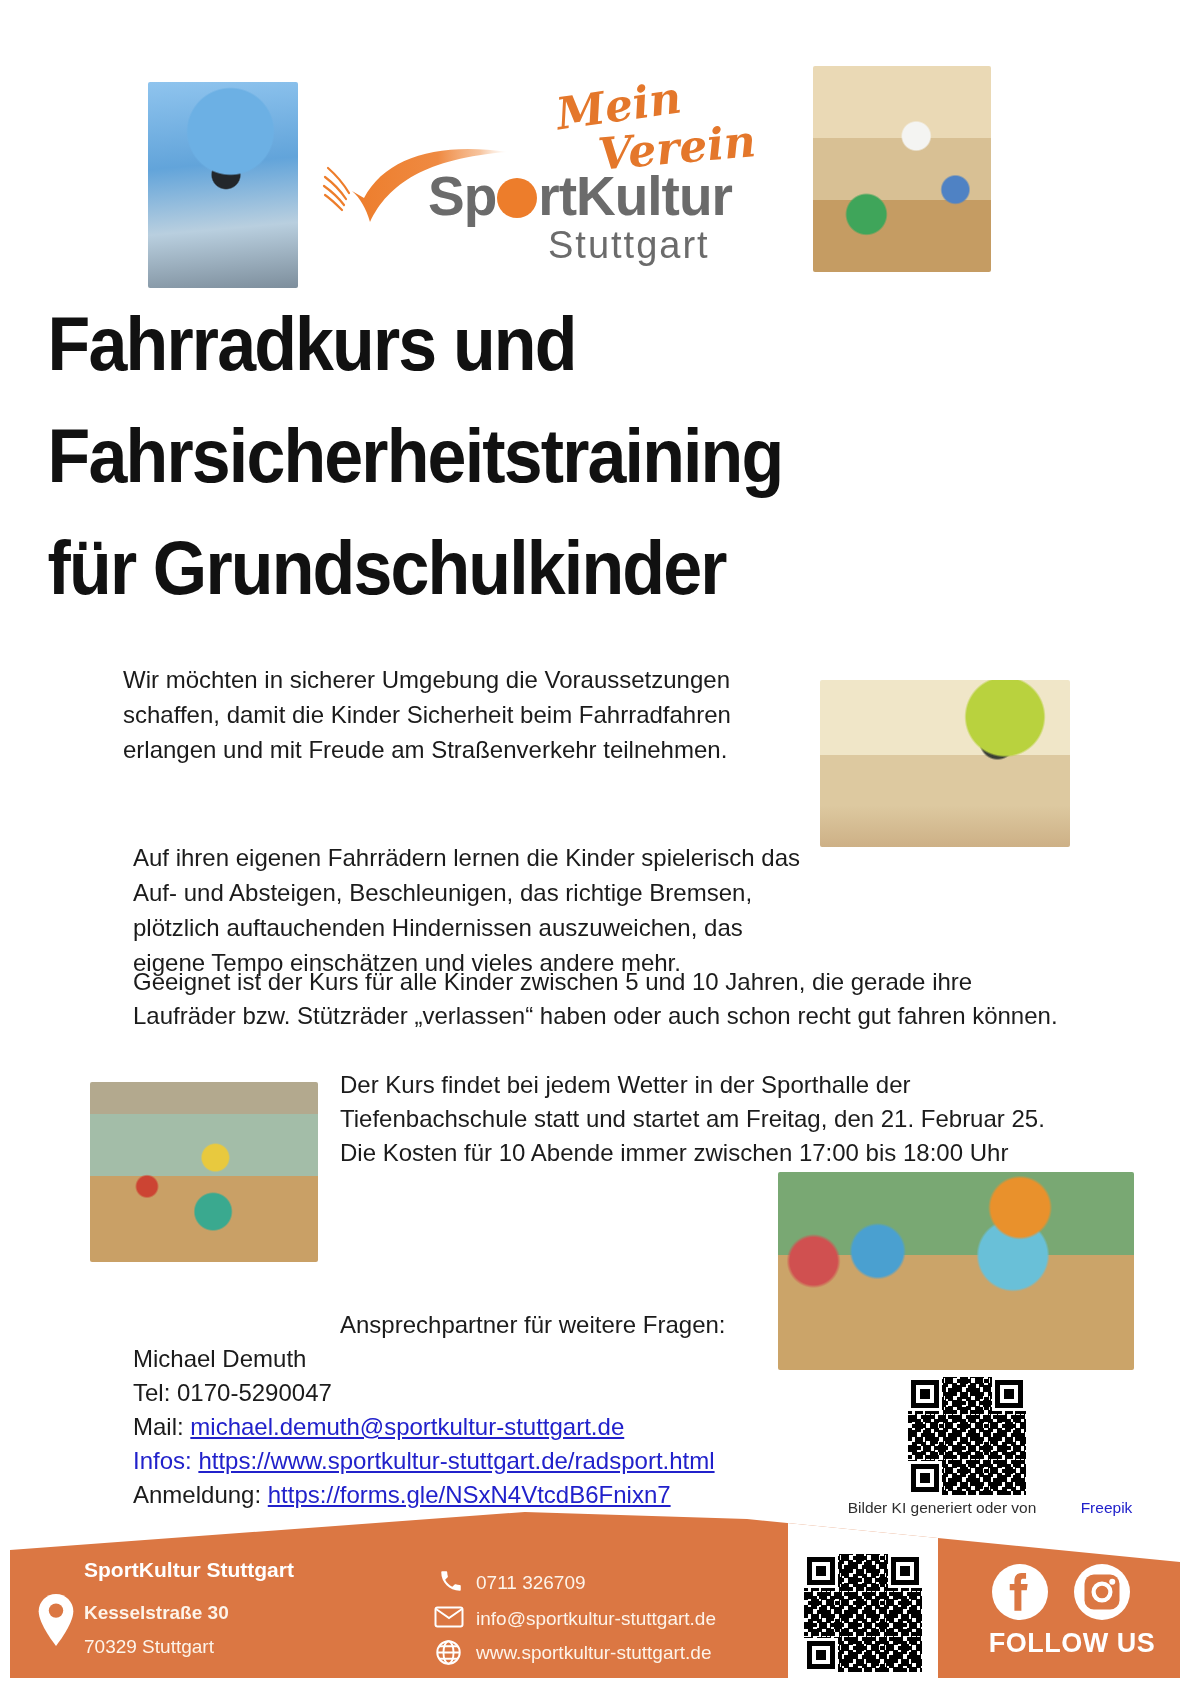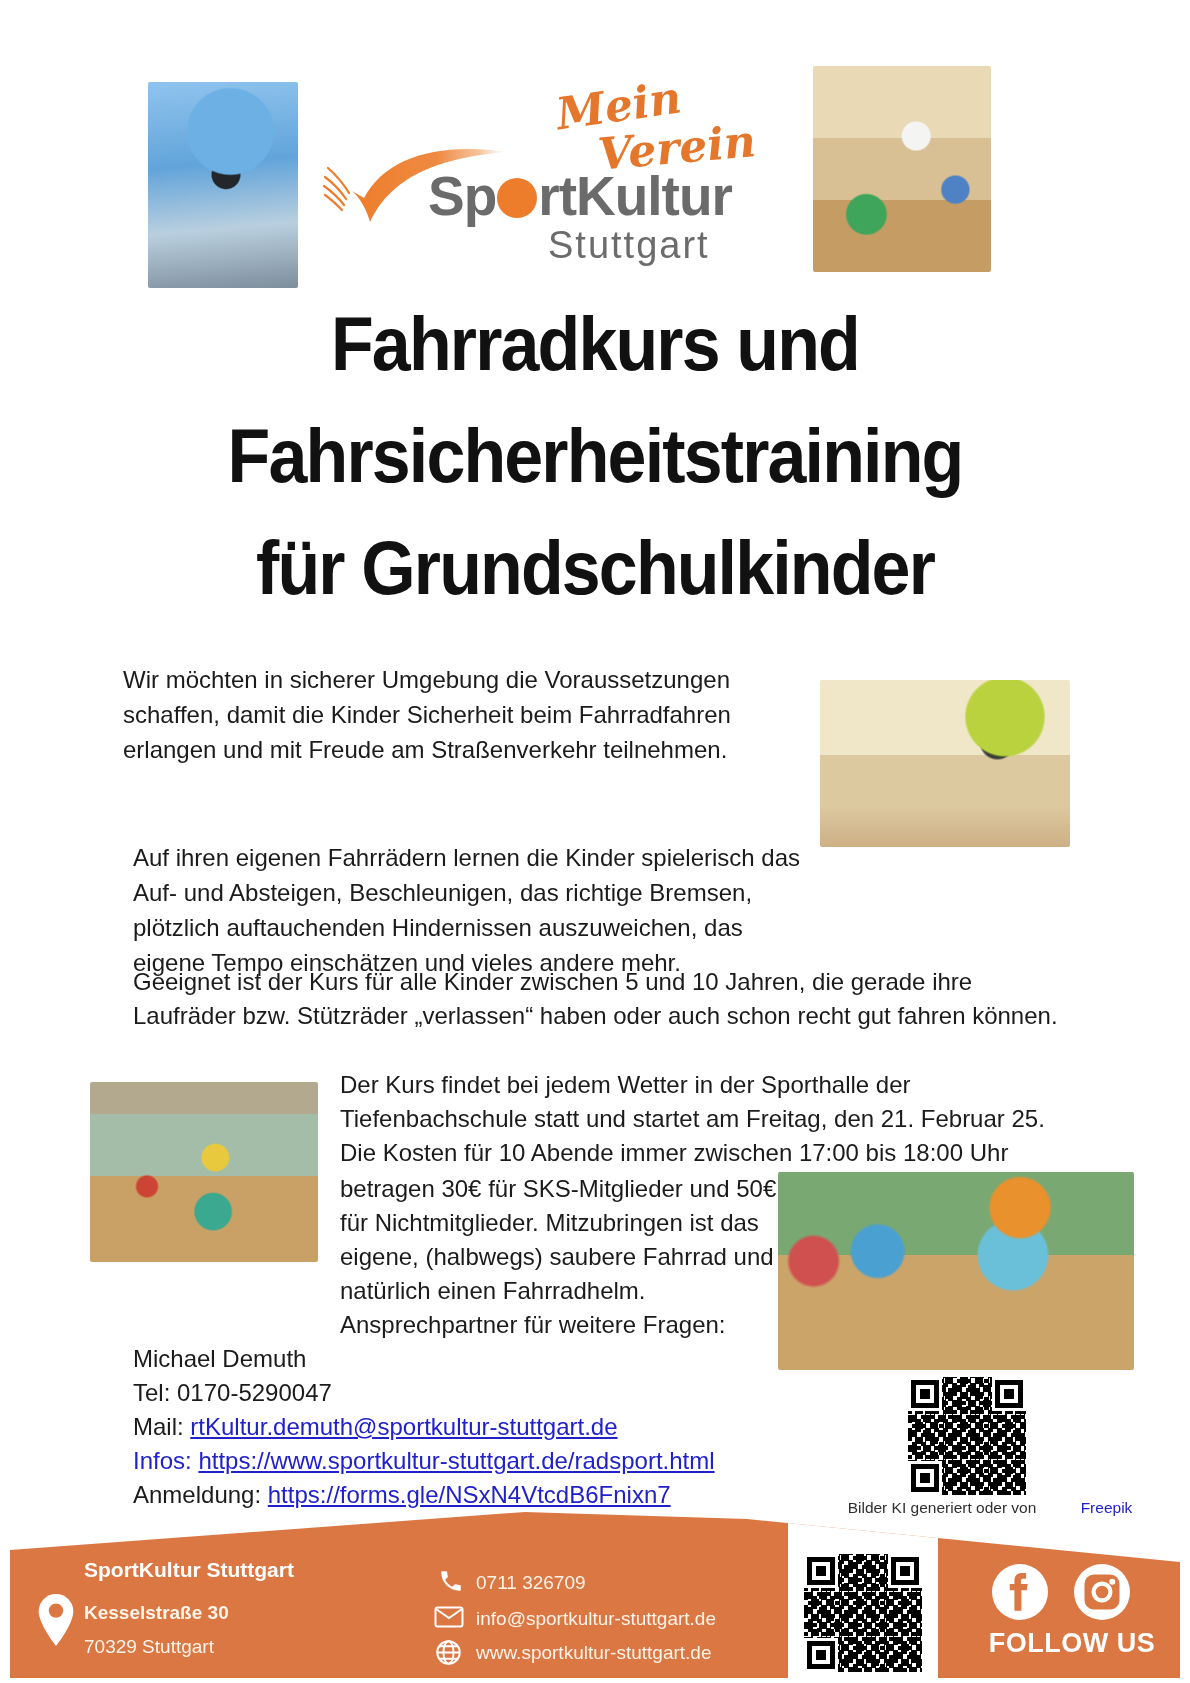--- a/index.html
+++ b/index.html
@@ -36,21 +36,21 @@
       font-style:italic;font-weight:bold;font-size:44px;line-height:1;}
   .mein{left:556px;top:84px;transform:rotate(-8deg);}
   .verein{left:598px;top:126px;transform:rotate(-5deg);}
   .swoosh{left:322px;top:136px;width:190px;height:100px;}
   .brand{left:428px;top:164px;font-size:55px;font-weight:bold;color:#6b6b6b;
       letter-spacing:-1px;white-space:nowrap;}
   .odot{display:inline-block;width:40px;height:40px;border-radius:50%;
       background:#ed7d2b;transform:translateY(3px);margin:0 1px;}
   .brand-city{left:548px;top:224px;font-size:38px;color:#6b6b6b;letter-spacing:2px;}
   
-  .title{left:0;top:288px;width:1190px;text-align:center;color:#111;}
+  .title{left:0;top:288px;width:1190px;text-align:left;color:#111;}
   .title-line{font-size:76px;font-weight:bold;line-height:112px;letter-spacing:-2px;
       transform:scaleX(0.92);transform-origin:center;}
   
   .para{font-size:24px;line-height:35px;color:#1b1b1b;}
   .p1{left:123px;top:662px;width:655px;}
   .p2{left:133px;top:793px;width:680px;margin-top:47px;}
   .p3{left:133px;top:965px;width:925px;line-height:34px;}
   .p4{left:340px;top:1068px;width:712px;line-height:34px;}
   .p5{left:340px;top:1172px;width:460px;line-height:34px;}
   .p6{left:340px;top:1308px;width:520px;line-height:34px;}
@@ -122,28 +122,27 @@
     <div class="title-line">Fahrsicherheitstraining</div>
     <div class="title-line">für Grundschulkinder</div>
   </div>
 
   <div class="abs para p1">Wir möchten in sicherer Umgebung die Voraussetzungen schaffen, damit die Kinder Sicherheit beim Fahrradfahren erlangen und mit Freude am Straßenverkehr teilnehmen.</div>
   <div class="photo ph3"></div>
   <div class="abs para p2">Auf ihren eigenen Fahrrädern lernen die Kinder spielerisch das Auf- und Absteigen, Beschleunigen, das richtige Bremsen, plötzlich auftauchenden Hindernissen auszuweichen, das eigene Tempo einschätzen und vieles andere mehr.</div>
   <div class="abs para p3">Geeignet ist der Kurs für alle Kinder zwischen 5 und 10 Jahren, die gerade ihre Laufräder bzw. Stützräder „verlassen“ haben oder auch schon recht gut fahren können.</div>
   <div class="photo ph4"></div>
   <div class="abs para p4">Der Kurs findet bei jedem Wetter in der Sporthalle der Tiefenbachschule statt und startet am Freitag, den 21. Februar 25. Die Kosten für 10 Abende immer zwischen 17:00 bis 18:00 Uhr</div>
-  <div class="abs para p5">betragen 30€ für SKS-Mitglieder und 50€ für Nichtmitglieder.  Mitzubringen ist das eigene, (halbwegs) saubere Fahrrad und natürlich einen Fahrradhelm.</div>
   <div class="abs para p6">Ansprechpartner für weitere Fragen:</div>
   <div class="photo ph5"></div>
 
   <div class="abs contact">
     <div>Michael Demuth</div>
     <div>Tel: 0170-5290047</div>
-    <div><span>Mail: </span><a class="lnk">rtKultur.demuth@sportkultur-stuttgart.de</a></div>
+    <div><span>Mail: </span><a class="lnk">michael.demuth@sportkultur-stuttgart.de</a></div>
     <div><span class="blue">Infos: </span><a class="lnk">https://www.sportkultur-stuttgart.de/radsport.html</a></div>
     <div><span>Anmeldung: </span><a class="lnk">https://forms.gle/NSxN4VtcdB6Fnixn7</a></div>
   </div>
 
   <div class="qr qr-mid">
     <div class="eye tl">
         <i></i>
       </div>
     <div class="eye tr">
         <i></i>

